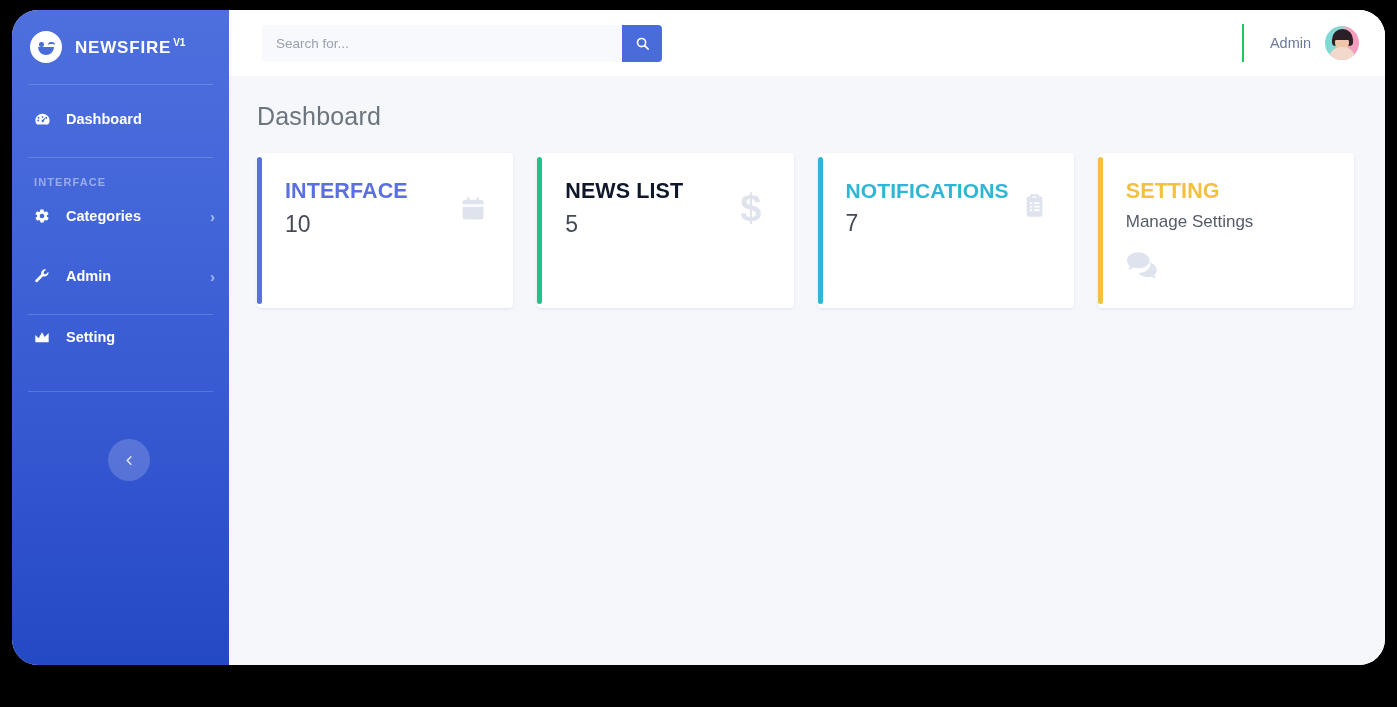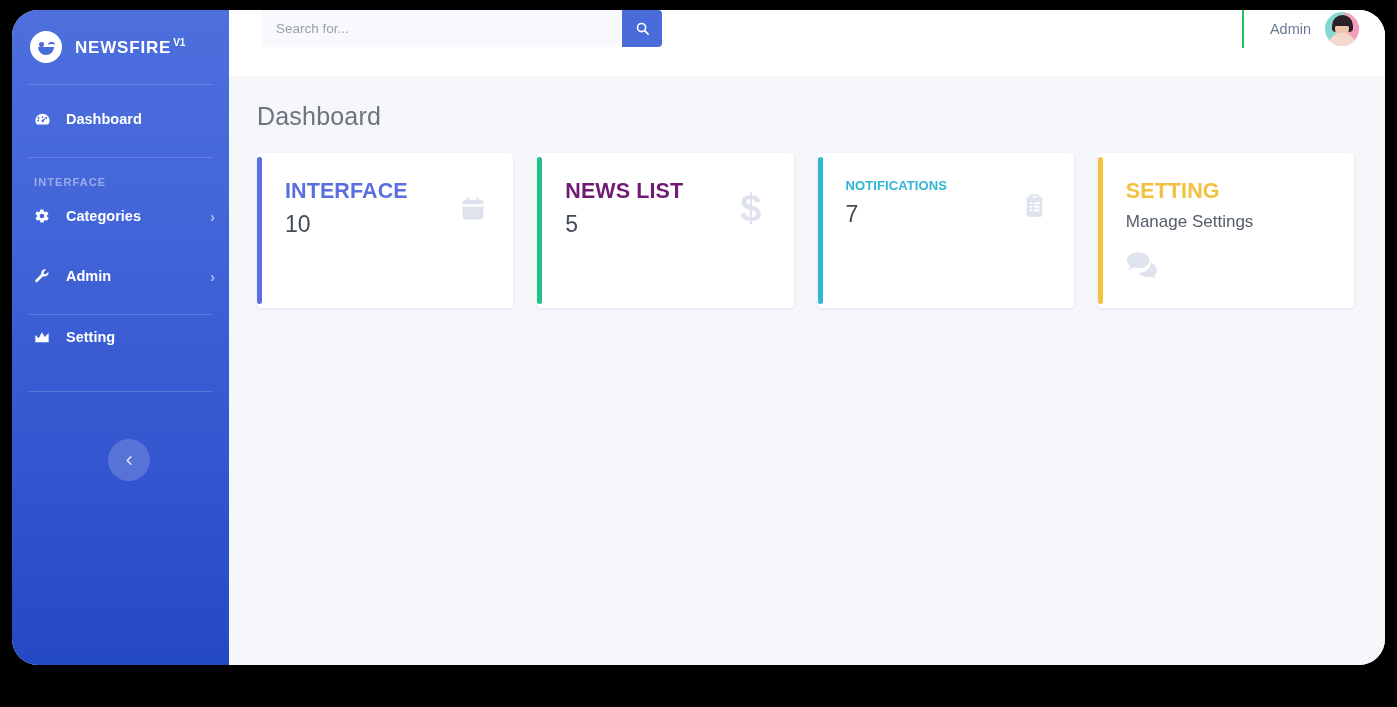--- a/index.html
+++ b/index.html
@@ -134,21 +134,21 @@
     display: flex;
     flex-direction: column;
     background: #f5f7fb;
     min-width: 0;
   }
   .topbar {
     height: 66px;
     flex: 0 0 66px;
     background: #ffffff;
     display: flex;
-    align-items: flex-start;
+    align-items: center;
     padding: 0 26px 0 33px;
   }
   .searchwrap {
     display: flex;
     height: 37px;
     width: 400px;
   }
   .search-input {
     flex: 1;
     border: none;
@@ -404,28 +404,28 @@
           <div class="cvalue">10</div>
           <span class="cicon">
             <svg width="28" height="28" viewBox="0 0 24 24" fill="currentColor">
                 <path d="M7 2v2H5.5A2.5 2.5 0 003 6.5V8h18V6.5A2.5 2.5 0 0018.5 4H17V2h-2v2H9V2H7zM3 10v8.5A2.5 2.5 0 005.5 21h13a2.5 2.5 0 002.5-2.5V10H3z"></path>
               </svg>
           </span>
         </div>
 
         <div class="card">
           <span class="accent" style="background:#22c38a"></span>
-          <div class="ctitle" style="color:#701a75">NEWS LIST</div>
+          <div class="ctitle" style="color:#0f172a">NEWS LIST</div>
           <div class="cvalue">5</div>
           <span class="cicon" style="top:36px;right:32px;font-size:38px;font-weight:bold;line-height:1">$</span>
         </div>
 
         <div class="card">
           <span class="accent" style="background:#2fb6d4"></span>
-          <div class="ctitle" style="color:#2fb6d4;font-size:13px">NOTIFICATIONS</div>
+          <div class="ctitle" style="color:#2fb6d4;font-size:21px">NOTIFICATIONS</div>
           <div class="cvalue">7</div>
           <span class="cicon" style="top:39px">
             <svg width="27" height="27" viewBox="0 0 24 24" fill="currentColor">
                 <path d="M9 2a1 1 0 00-1 1v1H6.5A1.5 1.5 0 005 5.5v15A1.5 1.5 0 006.5 22h11a1.5 1.5 0 001.5-1.5v-15A1.5 1.5 0 0017.5 4H16V3a1 1 0 00-1-1H9zm1 2h4v1h-4V4zM8 9h2v1.6H8V9zm3.5 0h5v1.6h-5V9zM8 12.2h2v1.6H8v-1.6zm3.5 0h5v1.6h-5v-1.6zM8 15.4h2V17H8v-1.6zm3.5 0h5V17h-5v-1.6z"></path>
               </svg>
           </span>
         </div>
 
         <div class="card">
           <span class="accent" style="background:#f4c03f"></span>

